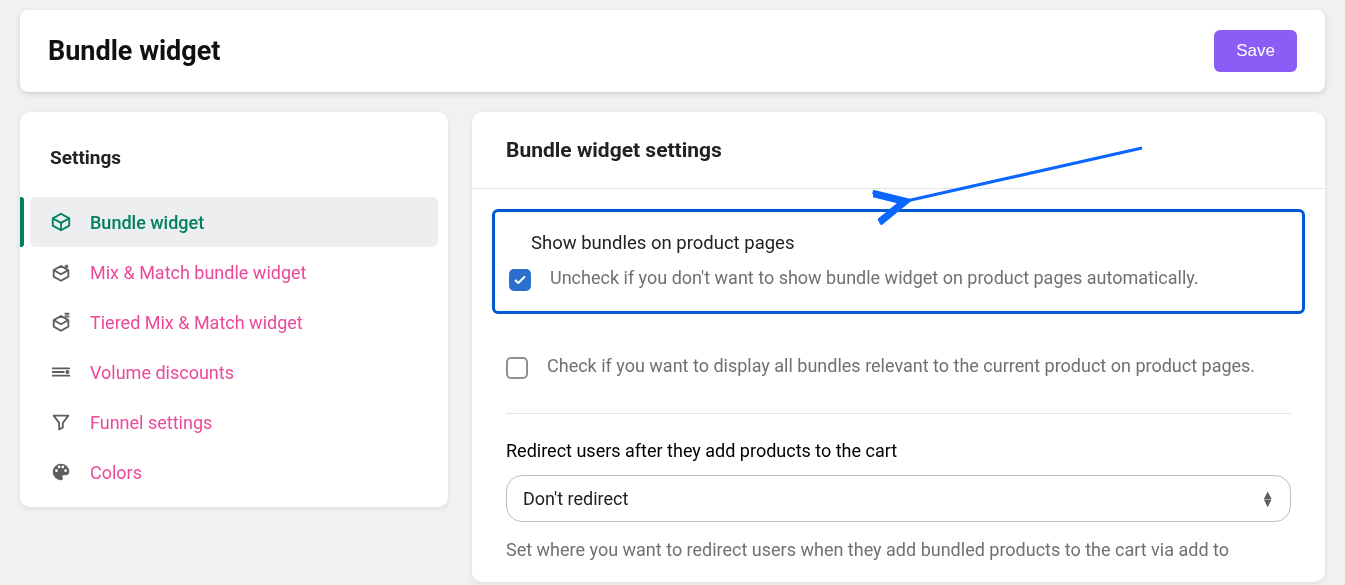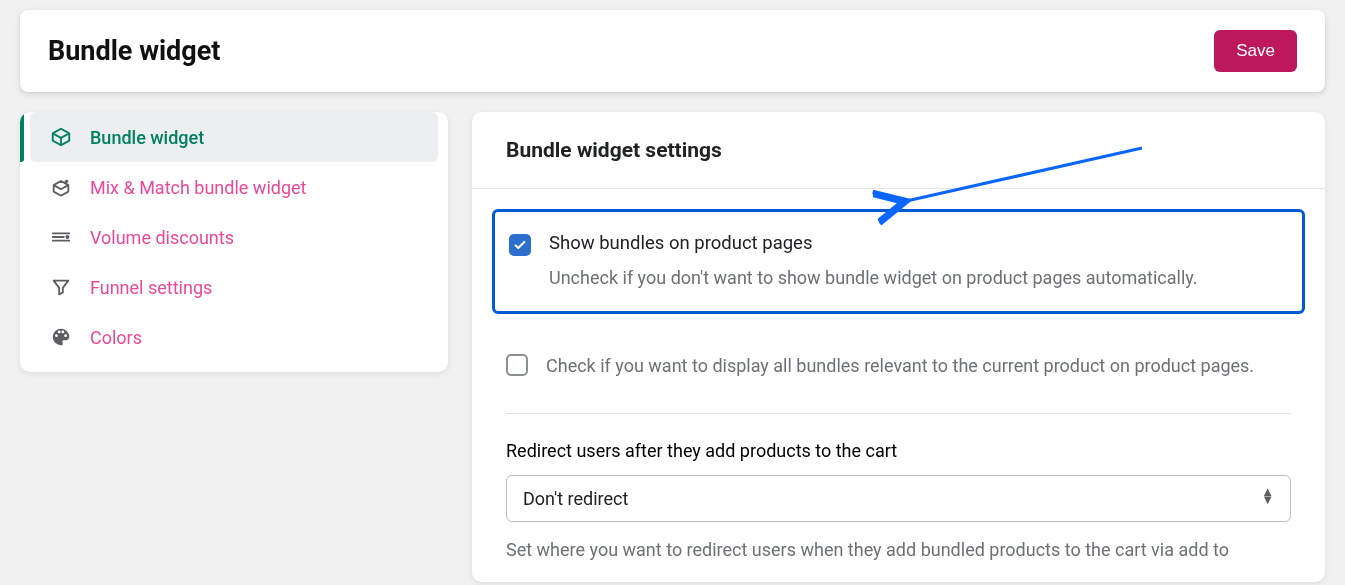--- a/index.html
+++ b/index.html
@@ -21,21 +21,21 @@
     align-items: center;
     justify-content: space-between;
     margin-bottom: 20px;
   }
   .header-title {
     font-size: 27px;
     font-weight: 700;
     color: #111;
   }
   .save-btn {
-    background: #be185d;
+    background: #8b5cf6;
     color: #fff;
     border: none;
     border-radius: 6px;
     padding: 11px 22px;
     font-size: 17px;
     font-weight: 500;
     cursor: pointer;
   }
   .content-row {
     display: flex;
@@ -95,22 +95,22 @@
   }
   .main-heading {
     font-size: 21px;
     font-weight: 700;
     padding: 26px 34px 26px 34px;
     border-bottom: 1px solid #e5e5e5;
   }
   .setting-block {
     padding: 24px 14px 24px 14px;
     display: flex;
-    gap: 18px;
-    align-items: flex-start;
+    gap: 0;
+    align-items: flex-end;
     margin: 0 20px;
   }
   .setting-block + .setting-block { border-top: 0; }
   .setting-block.highlight {
     border: 3px solid #005bd3;
     border-radius: 6px;
     margin: 20px 20px 14px 20px;
     padding: 20px 14px 20px 14px;
   }
   .checkbox {
@@ -120,34 +120,35 @@
     flex-shrink: 0;
     display: flex; align-items:center; justify-content:center;
     margin-top: 2px;
     cursor: pointer;
   }
   .checkbox.checked {
     background: #2c6ecb;
     border-color: #2c6ecb;
   }
   .setting-title { font-size: 18.5px; color: #202223; margin-bottom: 10px; }
-  .setting-desc { font-size: 18px; color: #6d7175; line-height: 1.5; }
+  .setting-desc { font-size: 18px; color: #6d7175; line-height: 1.5; margin-left: 19px; }
   .divider { border-top: 1px solid #e1e3e5; margin: 10px 34px; }
   .redirect-section { padding: 16px 34px 0 34px; }
   .redirect-label { font-size: 18px; margin-bottom: 14px; color:#000000; }
   .select {
     width: 100%;
     border: 1px solid #babfc3;
-    border-radius: 6px;
+    border-radius: 16px;
     padding: 12px 16px;
     font-size: 18px;
     color: #202223;
     background: #fff;
     display: flex;
     justify-content: space-between;
+    align-items: center;
     cursor: pointer;
     margin-bottom: 14px;
   }
   .caret-stack { font-size: 13px; line-height: 8px; color:#5c5f62; display:flex; flex-direction:column; }
   .redirect-help { font-size: 18px; color: #6d7175; line-height:1.5; }
   .arrow-svg {
     position: absolute;
     top: 28px;
     left: 390px;
     pointer-events: none;
@@ -159,20 +160,21 @@
 <div class="page">
 
   <div class="header-card">
     <div class="header-title">Bundle widget</div>
     <button class="save-btn">Save</button>
   </div>
 
   <div class="content-row">
 
     <div class="sidebar-card">
+      <div class="sidebar-heading">Settings</div>
       <ul class="sidebar-list">
 
         <li class="sidebar-item active">
           <span class="icon">
             <svg width="22" height="22" viewBox="0 0 24 24" fill="none" stroke="#008060" stroke-width="2" stroke-linejoin="round">
                 <path d="M21 8l-9-5-9 5 9 5 9-5z"></path>
                 <path d="M3 8v8l9 5 9-5V8"></path>
                 <path d="M12 13v8"></path>
               </svg>
           </span>
@@ -183,20 +185,30 @@
           <span class="icon">
             <svg width="22" height="22" viewBox="0 0 24 24" fill="none" stroke="#5c5f62" stroke-width="2" stroke-linejoin="round">
                 <path d="M20 10l-8-4.5L4 10l8 4.5 8-4.5z"></path>
                 <path d="M4 10v7l8 4.5 8-4.5v-7"></path>
                 <path d="M18 4v4M16 6h4"></path>
               </svg>
           </span>
           <span>Mix &amp; Match bundle widget</span>
         </li>
 
+        <li class="sidebar-item">
+          <span class="icon">
+            <svg width="22" height="22" viewBox="0 0 24 24" fill="none" stroke="#5c5f62" stroke-width="2" stroke-linejoin="round">
+                <path d="M20 10l-8-4.5L4 10l8 4.5 8-4.5z"></path>
+                <path d="M4 10v7l8 4.5 8-4.5v-7"></path>
+                <path d="M16 3h5M16 6h5"></path>
+              </svg>
+          </span>
+          <span>Tiered Mix &amp; Match widget</span>
+        </li>
 
 
         <li class="sidebar-item">
           <span class="icon">
             <svg width="22" height="22" viewBox="0 0 24 24" fill="none" stroke="#5c5f62" stroke-width="2" stroke-linecap="round">
                 <path d="M3 8h18M3 12h12M3 16h18"></path>
                 <circle cx="19" cy="12" r="1.2" fill="#5c5f62"></circle>
               </svg>
           </span>
           <span>Volume discounts</span>

